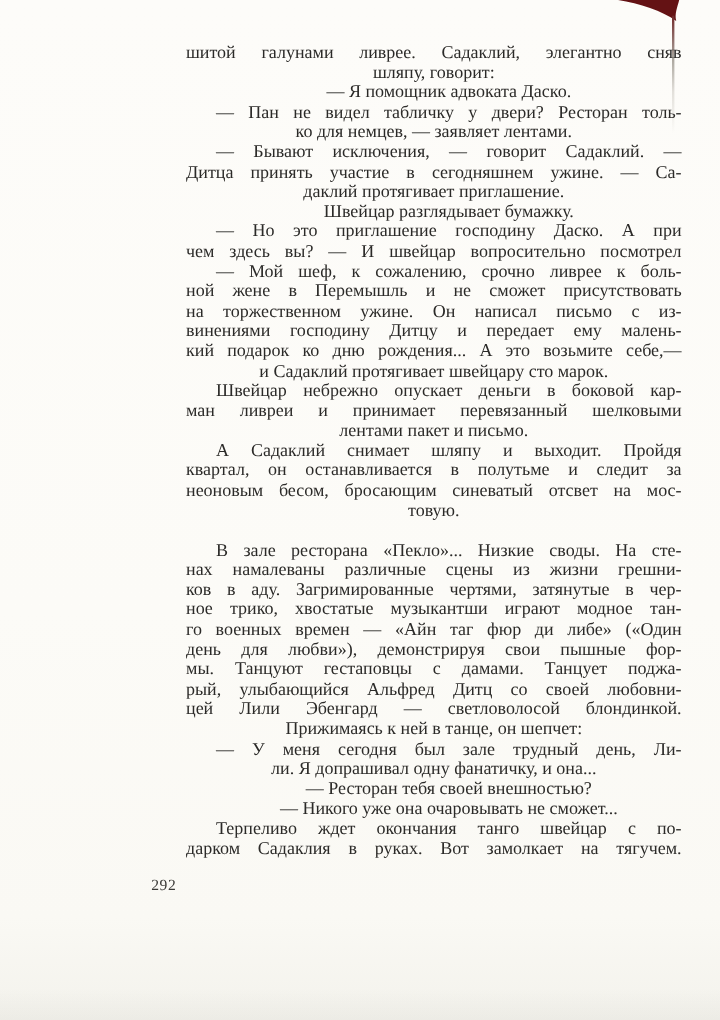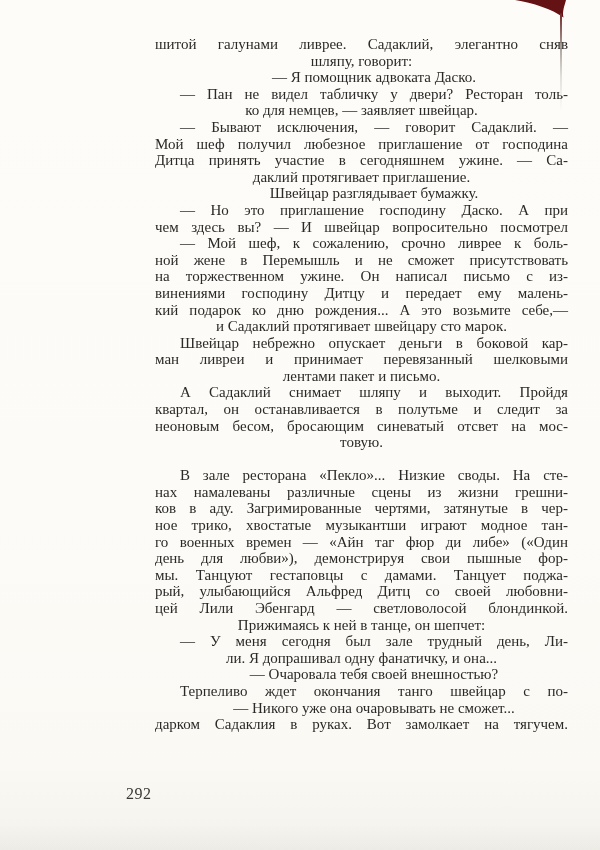--- a/index.html
+++ b/index.html
@@ -27,22 +27,22 @@
     color:var(--ink);
     font-size:15px;line-height:16.6px;
     text-rendering:optimizeLegibility;
     margin-left:28px;
   }
   .line{min-height:16.6px;white-space:normal;text-align:center;}
   .line.j{text-align:justify;text-align-last:justify;text-justify:inter-word;}
   .line.i{text-indent:25px;}
   .gap{height:16.4px;}
   .page-number{
-    position:absolute;left:126px;top:785px;
-    font-size:16px;letter-spacing:0.5px;color:#3a3936;
+    position:absolute;left:126px;top:730px;
+    font-size:13px;letter-spacing:0.5px;color:#3a3936;
     font-family:"Liberation Serif","DejaVu Serif",serif;
   }
   .cover-corner{position:absolute;left:511px;top:0;width:90px;height:26px;}
   .cover-corner path{fill:var(--cover);}
   .page-edge-line{
     position:absolute;left:560px;top:13px;width:1.6px;height:98px;border-radius:1px;
     background:linear-gradient(to bottom,#71292a 0%,var(--crease) 35%,rgba(195,191,183,0.45) 65%,rgba(195,191,183,0) 100%);
   }
 </style>
 </head>
@@ -54,23 +54,22 @@
     <path d="M4,0 L55,0 C53.5,6 51,11.5 52.5,17.5 C41,9 22,3 4,0 Z"></path>
   </svg>
 
   <div class="page-edge-line"></div>
 
   <div class="text-column">
       <div class="line j">шитой галунами ливрее. Садаклий, элегантно сняв</div>
       <div class="line">шляпу, говорит:</div>
       <div class="line i">— Я помощник адвоката Даско.</div>
       <div class="line j i">— Пан не видел табличку у двери? Ресторан толь-</div>
-      <div class="line">ко для немцев, — заявляет швейцар.</div>
+      <div class="line">ко для немцев, — заявляет лентами.</div>
       <div class="line j i">— Бывают исключения, — говорит Садаклий. —</div>
-      <div class="line j">Мой шеф получил любезное приглашение от господина</div>
       <div class="line j">Дитца принять участие в сегодняшнем ужине. — Са-</div>
       <div class="line">даклий протягивает приглашение.</div>
       <div class="line i">Швейцар разглядывает бумажку.</div>
       <div class="line j i">— Но это приглашение господину Даско. А при</div>
       <div class="line j">чем здесь вы? — И швейцар вопросительно посмотрел</div>
       <div class="line j i">— Мой шеф, к сожалению, срочно ливрее к боль-</div>
       <div class="line j">ной жене в Перемышль и не сможет присутствовать</div>
       <div class="line j">на торжественном ужине. Он написал письмо с из-</div>
       <div class="line j">винениями господину Дитцу и передает ему малень-</div>
       <div class="line j">кий подарок ко дню рождения... А это возьмите себе,—</div>
@@ -88,22 +87,22 @@
       <div class="line j">ков в аду. Загримированные чертями, затянутые в чер-</div>
       <div class="line j">ное трико, хвостатые музыкантши играют модное тан-</div>
       <div class="line j">го военных времен — «Айн таг фюр ди либе» («Один</div>
       <div class="line j">день для любви»), демонстрируя свои пышные фор-</div>
       <div class="line j">мы. Танцуют гестаповцы с дамами. Танцует поджа-</div>
       <div class="line j">рый, улыбающийся Альфред Дитц со своей любовни-</div>
       <div class="line j">цей Лили Эбенгард — светловолосой блондинкой.</div>
       <div class="line">Прижимаясь к ней в танце, он шепчет:</div>
       <div class="line j i">— У меня сегодня был зале трудный день, Ли-</div>
       <div class="line">ли. Я допрашивал одну фанатичку, и она...</div>
-      <div class="line i">— Очаровала тебя своей внешностью?</div>
+      <div class="line i">— Ресторан тебя своей внешностью?</div>
+      <div class="line i">— Никого уже она очаровывать не сможет...</div>
       <div class="line j i">Терпеливо ждет окончания танго швейцар с по-</div>
-      <div class="line i">— Никого уже она очаровывать не сможет...</div>
       <div class="line j">дарком Садаклия в руках. Вот замолкает на тягучем.</div>
     </div>
 
   <div class="page-number">292</div>
 
   <div class="bottom-smudge"></div>
 </div>
 
 </body></html>

